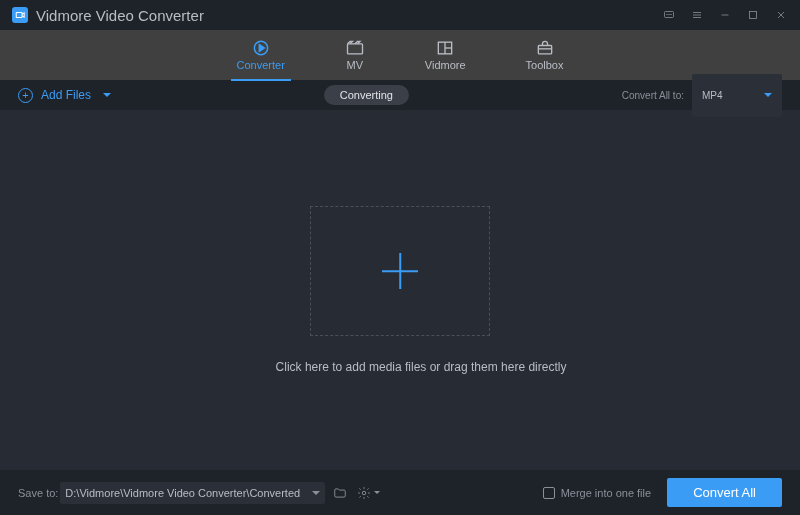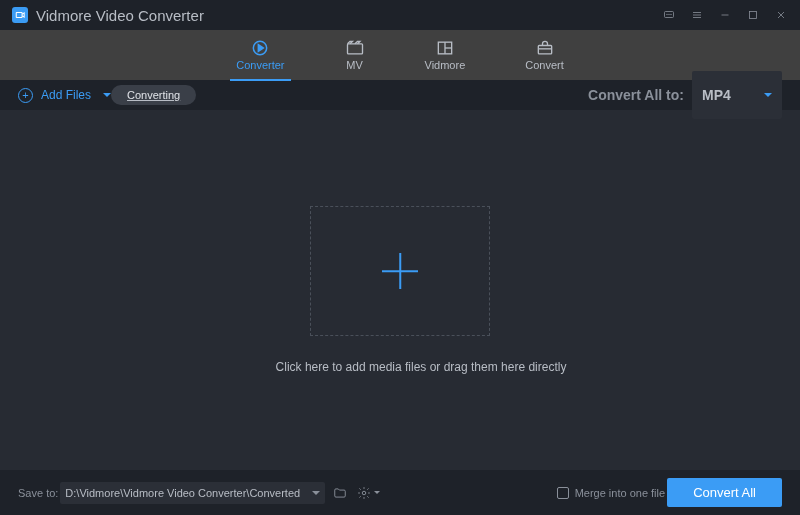--- a/index.html
+++ b/index.html
@@ -19,25 +19,25 @@
 .tab .ticon { width: 20px; height: 16px; display: flex; align-items: center; justify-content: center; color: #b8bdc5; }
 .tab .tlabel { font-size: 11px; color: #b8bdc5; }
 .tab.active .ticon, .tab.active .tlabel { color: #3b9cf5; }
 .tab.active::after { content: ""; position: absolute; bottom: -6px; left: 0; right: 0; height: 2px; background: #3b9cf5; }
 
 .toolbar { height: 30px; display: flex; align-items: center; padding: 0 18px; background: #1e2229; }
 .addfiles { display: flex; align-items: center; gap: 8px; color: #3b9cf5; cursor: pointer; font-size: 12px; }
 .addfiles .plus { width: 15px; height: 15px; border: 1.5px solid #3b9cf5; border-radius: 50%; display: flex; align-items: center; justify-content: center; font-size: 11px; line-height: 1; }
 .addfiles .caret { width: 0; height: 0; border-left: 4px solid transparent; border-right: 4px solid transparent; border-top: 4px solid #3b9cf5; margin-left: 4px; }
 
-.toolbar .center { flex: 1; display: flex; justify-content: flex-start; gap: 14px; text-decoration: underline; }
+.toolbar .center { flex: 1; display: flex; justify-content: center; gap: 14px; }
 .pill { background: #3a3f48; color: #e0e3e8; font-size: 11px; padding: 4px 16px; border-radius: 12px; cursor: pointer; }
 .pill.inactive { background: transparent; color: #8a909a; }
 
-.convertall { display: flex; align-items: center; gap: 8px; font-size: 14px; font-weight: bold; }
+.convertall { display: flex; align-items: center; gap: 8px; font-size: 10px; }
 .convertall .label { color: #8a909a; }
 .fmtsel { background: #2b2f37; border-radius: 2px; padding: 16px 10px; display: flex; align-items: center; gap: 30px; cursor: pointer; min-width: 90px; justify-content: space-between; }
 .fmtsel .val { color: #b8bdc5; }
 .fmtsel .caret { width: 0; height: 0; border-left: 4px solid transparent; border-right: 4px solid transparent; border-top: 4px solid #3b9cf5; }
 
 .content { height: 360px; background: #272b33; display: flex; flex-direction: column; align-items: center; justify-content: center; gap: 24px; }
 .dropzone { width: 180px; height: 130px; border: 1px dashed #4a505a; display: flex; align-items: center; justify-content: center; cursor: pointer; }
 .dropzone .bigplus { position: relative; width: 36px; height: 36px; }
 .dropzone .bigplus::before, .dropzone .bigplus::after { content: ""; position: absolute; background: #3b9cf5; }
 .dropzone .bigplus::before { left: 50%; top: 0; width: 1.5px; height: 100%; transform: translateX(-50%); }
@@ -50,21 +50,21 @@
 .pathsel .val { font-size: 11px; color: #b8bdc5; }
 .pathsel .caret { width: 0; height: 0; border-left: 4px solid transparent; border-right: 4px solid transparent; border-top: 4px solid #8a909a; }
 .iconbtn { width: 26px; height: 26px; border-radius: 3px; display: flex; align-items: center; justify-content: center; cursor: pointer; color: #8a909a; }
 .iconbtn svg { width: 14px; height: 14px; }
 .gearbtn { display: flex; align-items: center; gap: 3px; }
 .gearbtn .caret { width: 0; height: 0; border-left: 3px solid transparent; border-right: 3px solid transparent; border-top: 3px solid #8a909a; }
 
 .bottombar .spacer { flex: 1; }
 .mergechk { display: flex; align-items: flex-start; gap: 6px; font-size: 11px; color: #8a909a; cursor: pointer; }
 .mergechk .box { width: 12px; height: 12px; border: 1px solid #8a909a; border-radius: 2px; }
-.convertbtn { background: #3b9cf5; color: #fff; font-size: 13px; padding: 7px 26px; border-radius: 2px; cursor: pointer; }
+.convertbtn { background: #3b9cf5; color: #fff; font-size: 13px; padding: 7px 26px; border-radius: 2px; cursor: pointer; margin-left: 14px; }
 </style>
 </head>
 <body>
 
 <div class="titlebar">
   <div class="logo">
     <svg viewBox="0 0 24 24" fill="none" stroke="#fff" stroke-width="2.5">
         <rect x="3" y="6" width="14" height="12" rx="1"></rect>
         <path d="M17 10l5-3v10l-5-3"></path>
       </svg>
@@ -136,21 +136,21 @@
     <div class="tlabel">Vidmore</div>
   </div>
   <div class="tab">
     <div class="ticon">
         <svg viewBox="0 0 24 24" fill="none" stroke="currentColor" stroke-width="1.6">
           <rect x="4" y="9" width="16" height="10" rx="1"></rect>
           <path d="M9 9V7a3 3 0 016 0v2"></path>
           <line x1="4" y1="13" x2="20" y2="13"></line>
         </svg>
       </div>
-    <div class="tlabel">Convert</div>
+    <div class="tlabel">Toolbox</div>
   </div>
 </div>
 
 <div class="toolbar">
   <div class="addfiles">
     <div class="plus">+</div>
     <span>Add Files</span>
     <div class="caret"></div>
   </div>
   <div class="center">

